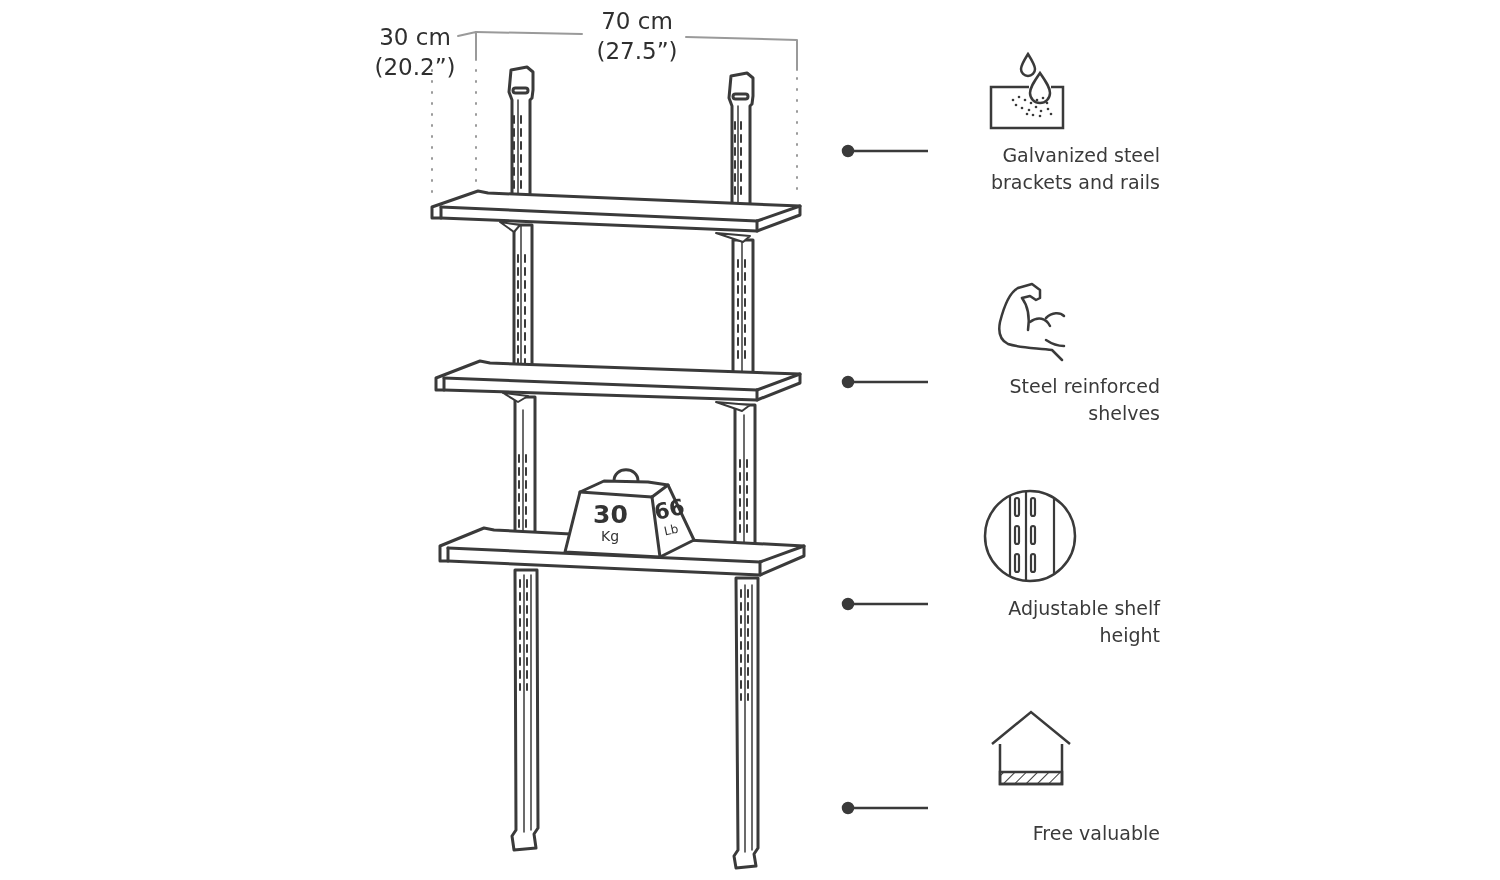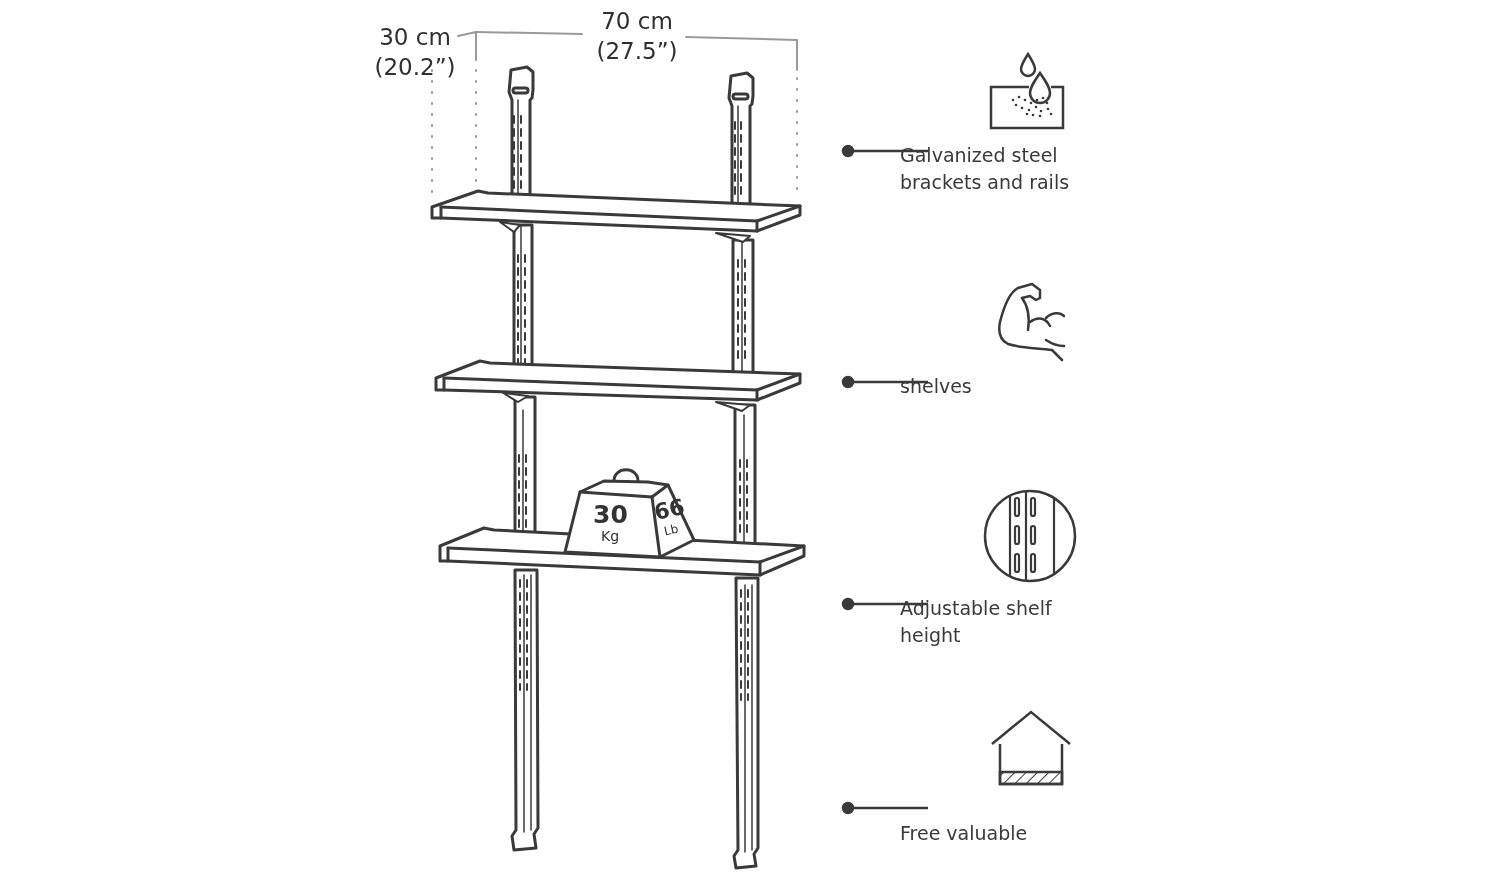--- a/index.html
+++ b/index.html
@@ -1,20 +1,20 @@
 <!DOCTYPE html>
 <html><head>
 <meta charset="utf-8">
 <style>
   html, body { margin: 0; padding: 0; background: #ffffff; }
   body { width: 1500px; height: 880px; position: relative; overflow: hidden;
          font-family: "DejaVu Sans", sans-serif; color: #3a3a3a; }
   svg { position: absolute; left: 0; top: 0; }
   .dim-label { position: absolute; font-size: 23px; line-height: 30px; text-align: center; color: #2f2f2f; }
-  .feature-text { position: absolute; width: 260px; text-align: left; font-size: 19px; line-height: 27px; color: #3a3a3a; }
+  .feature-text { position: absolute; width: 260px; text-align: right; font-size: 19px; line-height: 27px; color: #3a3a3a; }
   .feature-icon { position: absolute; }
 </style>
 </head>
 <body>
 
 <svg width="1500" height="880" viewBox="0 0 1500 880">
   <g fill="none" stroke="#3a3a3a" stroke-width="3" stroke-linejoin="round" stroke-linecap="round">
 
     <g stroke="#9a9a9a" stroke-width="2">
       <polyline points="458,36 476,32 476,60"></polyline>
@@ -188,20 +188,21 @@
   <g fill="none" stroke="#3a3a3a" stroke-width="2.5" stroke-linecap="round" stroke-linejoin="round">
     <path d="M28,10 C20,14 14,28 10,44 C8,54 10,62 18,66 C30,70 48,70 62,72 L72,82"></path>
     <path d="M28,10 L42,6 L50,12 L50,20 L46,22 L40,18 L32,20"></path>
     <path d="M32,20 C38,28 40,38 38,52"></path>
     <path d="M40,44 C48,38 56,40 60,48"></path>
     <path d="M56,40 C62,34 70,34 74,38"></path>
     <path d="M56,62 C62,66 68,68 74,68"></path>
   </g>
 </svg>
 <div class="feature-text" style="left:900px;top:373px;">
+  <div>Steel reinforced</div>
   <div>shelves</div>
 </div>
 
 <svg class="feature-icon" style="left:982px;top:488px;" width="96" height="96" viewBox="0 0 96 96">
   <defs>
       <clipPath id="c3">
         <circle cx="48" cy="48" r="45"></circle>
       </clipPath>
     </defs>
   <circle cx="48" cy="48" r="45" fill="none" stroke="#3a3a3a" stroke-width="2.5"></circle>

